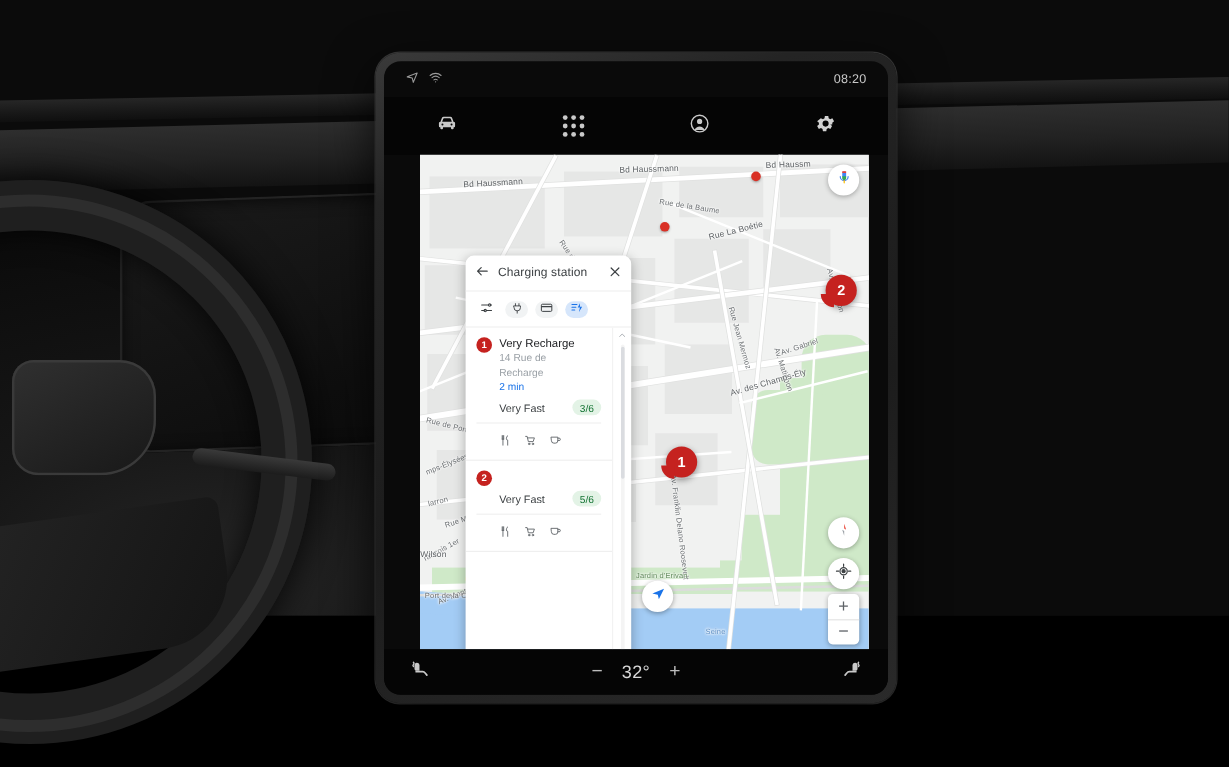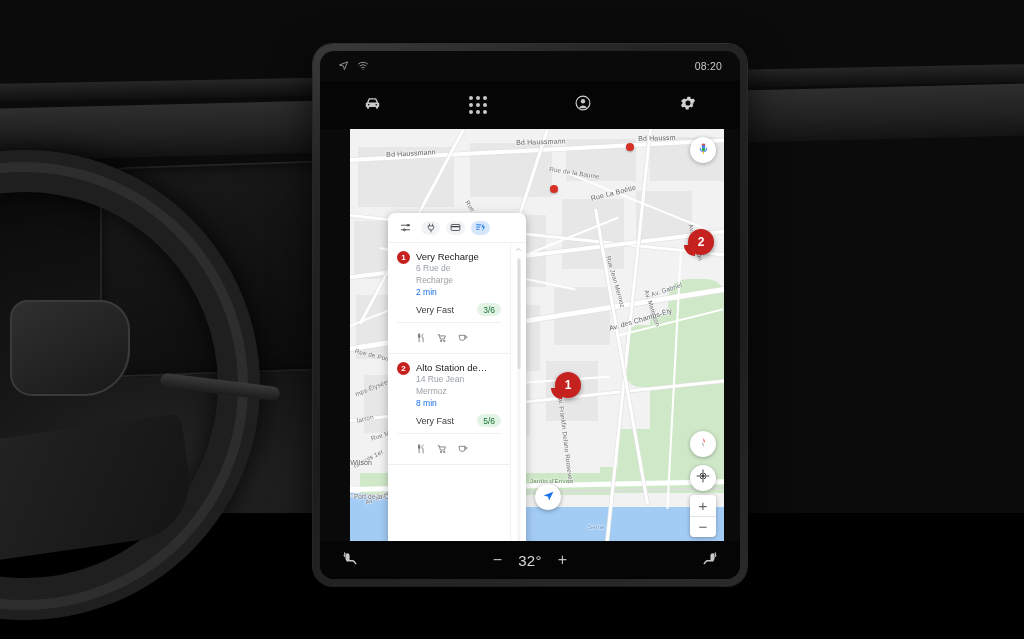--- a/index.html
+++ b/index.html
@@ -438,20 +438,33 @@
               <path d="M12 1.8v3.2M12 19v3.2M1.8 12h3.2M19 12h3.2" stroke-linecap="round"></path>
             </svg>
           </span>
         </div>
         <div id="zoomctl">
           <div>+</div>
           <div>−</div>
         </div>
 
         <div id="panel">
+          <div id="panel-header">
+            <span>
+              <svg width="12" height="12" viewBox="0 0 24 24" fill="none" stroke="#3c4043" stroke-width="2" stroke-linecap="round" stroke-linejoin="round">
+                <path d="M20 12H4M10 6l-6 6 6 6"></path>
+              </svg>
+            </span>
+            <div id="panel-title">Charging station</div>
+            <span>
+              <svg width="11" height="11" viewBox="0 0 24 24" fill="none" stroke="#3c4043" stroke-width="2.2" stroke-linecap="round">
+                <path d="M5 5l14 14M19 5L5 19"></path>
+              </svg>
+            </span>
+          </div>
 
           <div id="filters">
             <div class="fchip" style="background:transparent;">
               <span>
                 <svg width="11" height="11" viewBox="0 0 24 24" fill="none" stroke="#3c4043" stroke-width="1.9" stroke-linecap="round">
                   <path d="M3 7h13M19 7h2M3 17h5M11 17h10"></path>
                   <circle cx="17.5" cy="7" r="2.1"></circle>
                     <circle cx="9.5" cy="17" r="2.1"></circle>
                 </svg>
               </span>
@@ -484,21 +497,21 @@
           </div>
 
           <div id="panel-body">
             <div id="results">
 
               <div class="result">
                 <div class="res-top">
                   <div class="res-num">1</div>
                   <div class="res-info">
                     <div class="res-name">Very Recharge</div>
-                    <div class="res-addr">6 Rue de</div>
+                    <div class="res-addr">14 Rue de</div>
                     <div class="res-addr">Recharge</div>
                     <div class="res-eta">2 min</div>
                   </div>
                 </div>
                 <div class="res-speed">
                   <span class="speed-label">Very Fast</span>
                   <span class="speed-badge">3/6</span>
                 </div>
                 <div class="res-amen">
                   <span>
@@ -519,26 +532,20 @@
                       <path d="M3.5 5.5h13v7a5 5 0 0 1-5 5h-3a5 5 0 0 1-5-5z"></path>
                       <path d="M16.5 7.5h2.6a2.4 2.4 0 0 1 0 4.8h-2.6"></path>
                     </svg>
                   </span>
                 </div>
               </div>
 
               <div class="result">
                 <div class="res-top">
                   <div class="res-num">2</div>
-                  <div class="res-info">
-                    <div class="res-name">Alto Station de…</div>
-                    <div class="res-addr">14 Rue Jean</div>
-                    <div class="res-addr">Mermoz</div>
-                    <div class="res-eta">8 min</div>
-                  </div>
                 </div>
                 <div class="res-speed">
                   <span class="speed-label">Very Fast</span>
                   <span class="speed-badge">5/6</span>
                 </div>
                 <div class="res-amen">
                   <span>
                     <svg width="10" height="10" viewBox="0 0 24 24" fill="none" stroke="#5f6368" stroke-width="1.8" stroke-linecap="round">
                       <path d="M6 2.5v7M9 2.5v7M7.5 2.5v19M6 9.5h3"></path>
                       <path d="M17 2.5c-2 1.5-2.6 4-2.6 6.3 0 1.6.9 2.6 2.6 2.6v10.1"></path>

